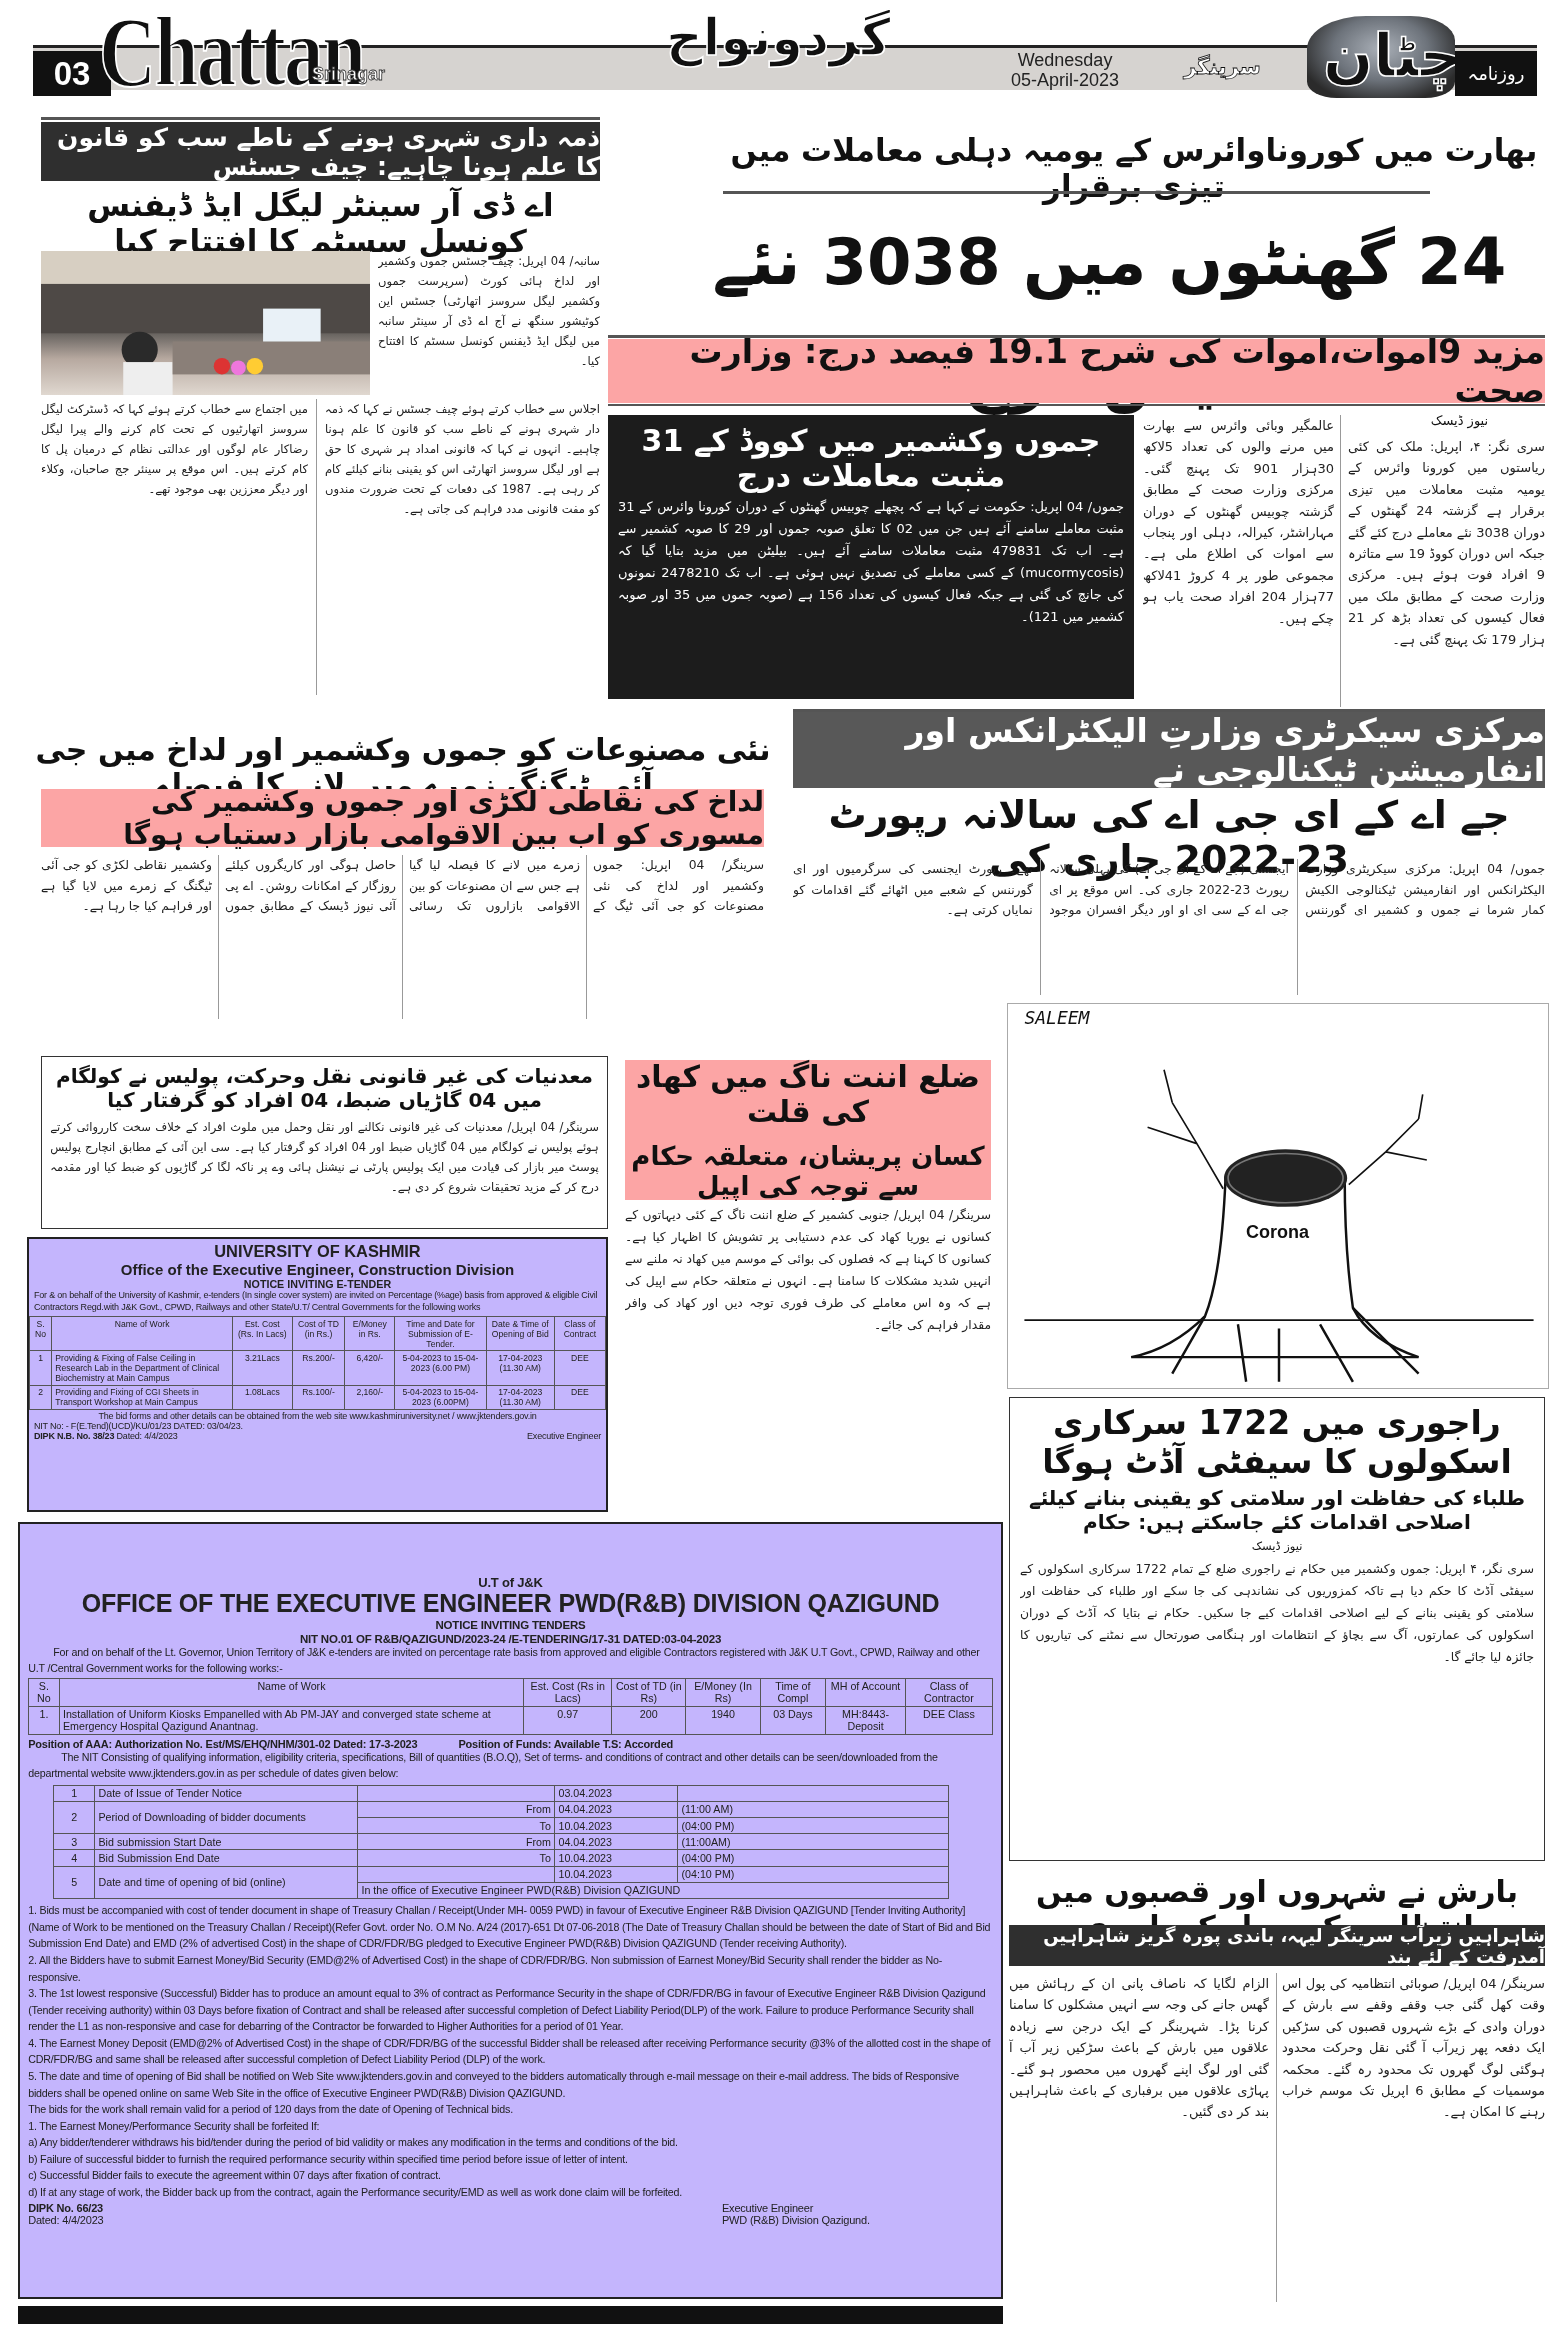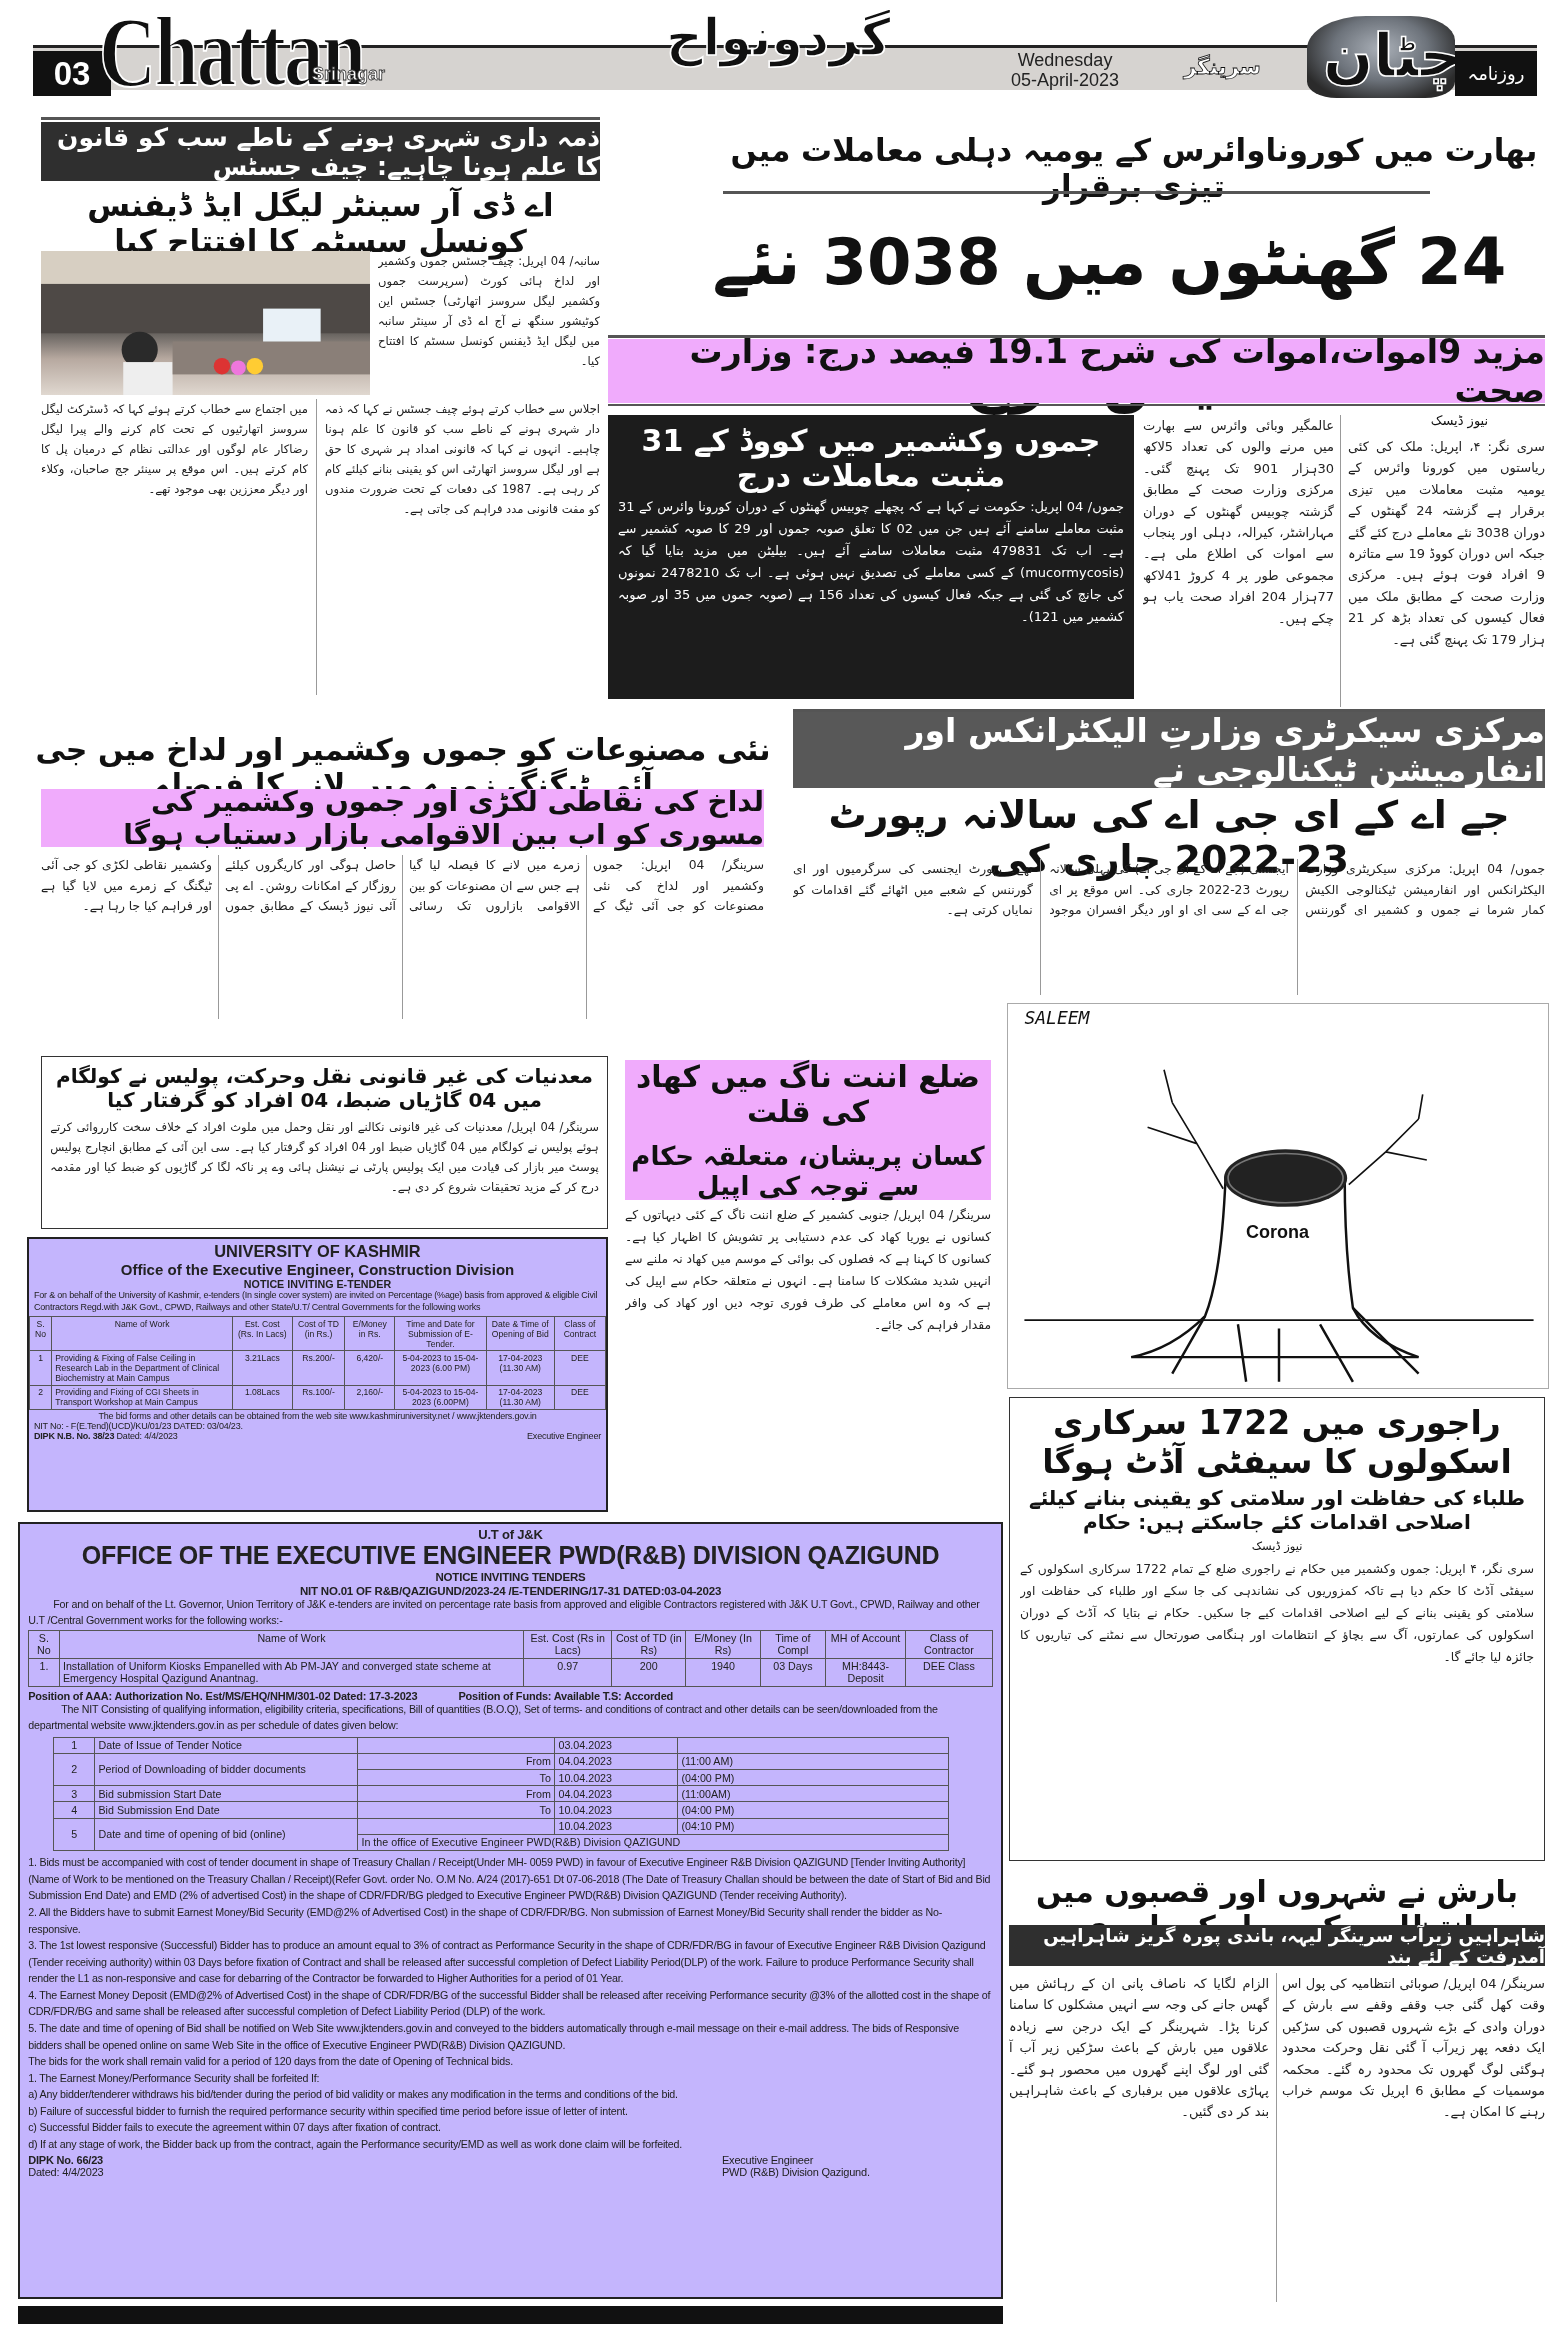--- a/index.html
+++ b/index.html
@@ -17,21 +17,21 @@
   #section-title { left: 666px; top: 8.2px; font-size: 51px; font-weight: bold; color:#111; -webkit-text-stroke: 1.6px #fff; direction: rtl; }
   #date-box { left: 1011px; top: 51px; text-align: center; font-family: "Liberation Sans", sans-serif; font-size: 18px; line-height: 1.1; color:#222; }
   #city-ur { left: 1184px; top: 54px; font-size: 21.4px; font-weight: bold; color:#fff; -webkit-text-stroke: 0.8px #111; direction: rtl; }
   #logo-ur-wrap { left: 1307px; top: 16.4px; width: 148px; height: 82px; background: radial-gradient(ellipse at 50% 40%, #aab0b8 0%, #6d737b 45%, #2b2b2b 80%); border-radius: 40% 30% 20% 20%; }
   #logo-ur { left: 1323px; top: 20.5px; font-size: 59px; font-weight:bold; color:#111; -webkit-text-stroke: 1.6px #fff; direction: rtl; }
   #daily-box { left: 1455px; top: 51px; width: 82px; height: 45px; background:#111; color:#fff; font-size: 18px; display:flex; align-items:center; justify-content:center; }
 
   .hr { position: absolute; height: 2.5px; background: #555; }
   .block { position: absolute; }
   .dark-banner { background: #2f2f2f; color: #fff; display:flex; align-items:center; justify-content:center; }
-  .grey-banner { background: #f0abfc; display:flex; align-items:center; justify-content:center; }
+  .grey-banner { background: #fca5a5; display:flex; align-items:center; justify-content:center; }
   .grey-dark { background: #585858; color:#fff; display:flex; align-items:center; justify-content:center; }
   .urdu-body { direction: rtl; text-align: justify; font-size: 13px; line-height: 21.4px; color:#222; overflow:hidden; }
   .col-rule { position:absolute; width:0.8px; background:#999; }
   .photo { background: linear-gradient(180deg,#d9d4c8 0%,#bdb5a7 30%,#5d5a57 55%,#b7a9a0 75%,#e0d8d0 100%); }
 
   
   .ad { position:absolute; border: 2.5px solid #222; background:#c4b5fd; font-family:"Liberation Sans",sans-serif; color:#222; }
   table.grid { border-collapse: collapse; width: 100%; font-family:"Liberation Sans",sans-serif; }
   table.grid td, table.grid th { border: 1.2px solid #555; padding: 1.6px 3.3px; font-weight: normal; vertical-align: top; }
   .c { text-align:center; }
@@ -185,21 +185,21 @@
   </table>
   <div class="c cond" style="font-size:9px;margin-top:1.6px;">The bid forms and other details can be obtained from the web site  www.kashmiruniversity.net  /  www.jktenders.gov.in</div>
   <div class="cond" style="font-size:9px;padding:0 5px;">NIT No: - F(E.Tend)(UCD)/KU/01/23 DATED: 03/04/23.</div>
   <div class="cond" style="font-size:9px;padding:0 5px;display:flex;justify-content:space-between;">
     <span><b>DIPK N.B. No. 38/23</b><span> Dated: 4/4/2023</span></span>
     <span>Executive Engineer</span>
   </div>
 </div>
 
 <div class="ad" style="left:18px;top:1522px;width:985px;height:777px;padding:3.3px 8.2px;">
-  <div class="c cond" style="font-size:13px;font-weight:bold;">U.T of J&amp;K</div>
+  <div class="c cond" style="font-size:13px;font-weight:bold;margin-top:48px;">U.T of J&amp;K</div>
   <div class="c cond" style="font-size:25px;font-weight:bold;line-height:1.1;">OFFICE OF THE EXECUTIVE ENGINEER PWD(R&amp;B) DIVISION QAZIGUND</div>
   <div class="c cond" style="font-size:11.5px;font-weight:bold;margin-top:1.6px;">NOTICE INVITING TENDERS</div>
   <div class="c cond" style="font-size:11.5px;font-weight:bold;margin-top:1.6px;">NIT NO.01 OF R&amp;B/QAZIGUND/2023-24 /E-TENDERING/17-31 DATED:03-04-2023</div>
   <div class="cond" style="font-size:10.7px;text-indent:25px;line-height:1.45;">For and on behalf of the Lt. Governor, Union Territory of J&amp;K e-tenders are invited on percentage rate basis from approved and eligible Contractors registered with J&amp;K U.T Govt., CPWD, Railway and other U.T /Central Government works for the following works:-</div>
   <table class="grid" style="font-size:10.7px;margin-top:1.6px;">
     <thead>
         <tr id="pwd-head">
           <th class="c">S. No</th>
           <th class="c">Name of Work</th>
           <th class="c">Est. Cost (Rs in Lacs)</th>

